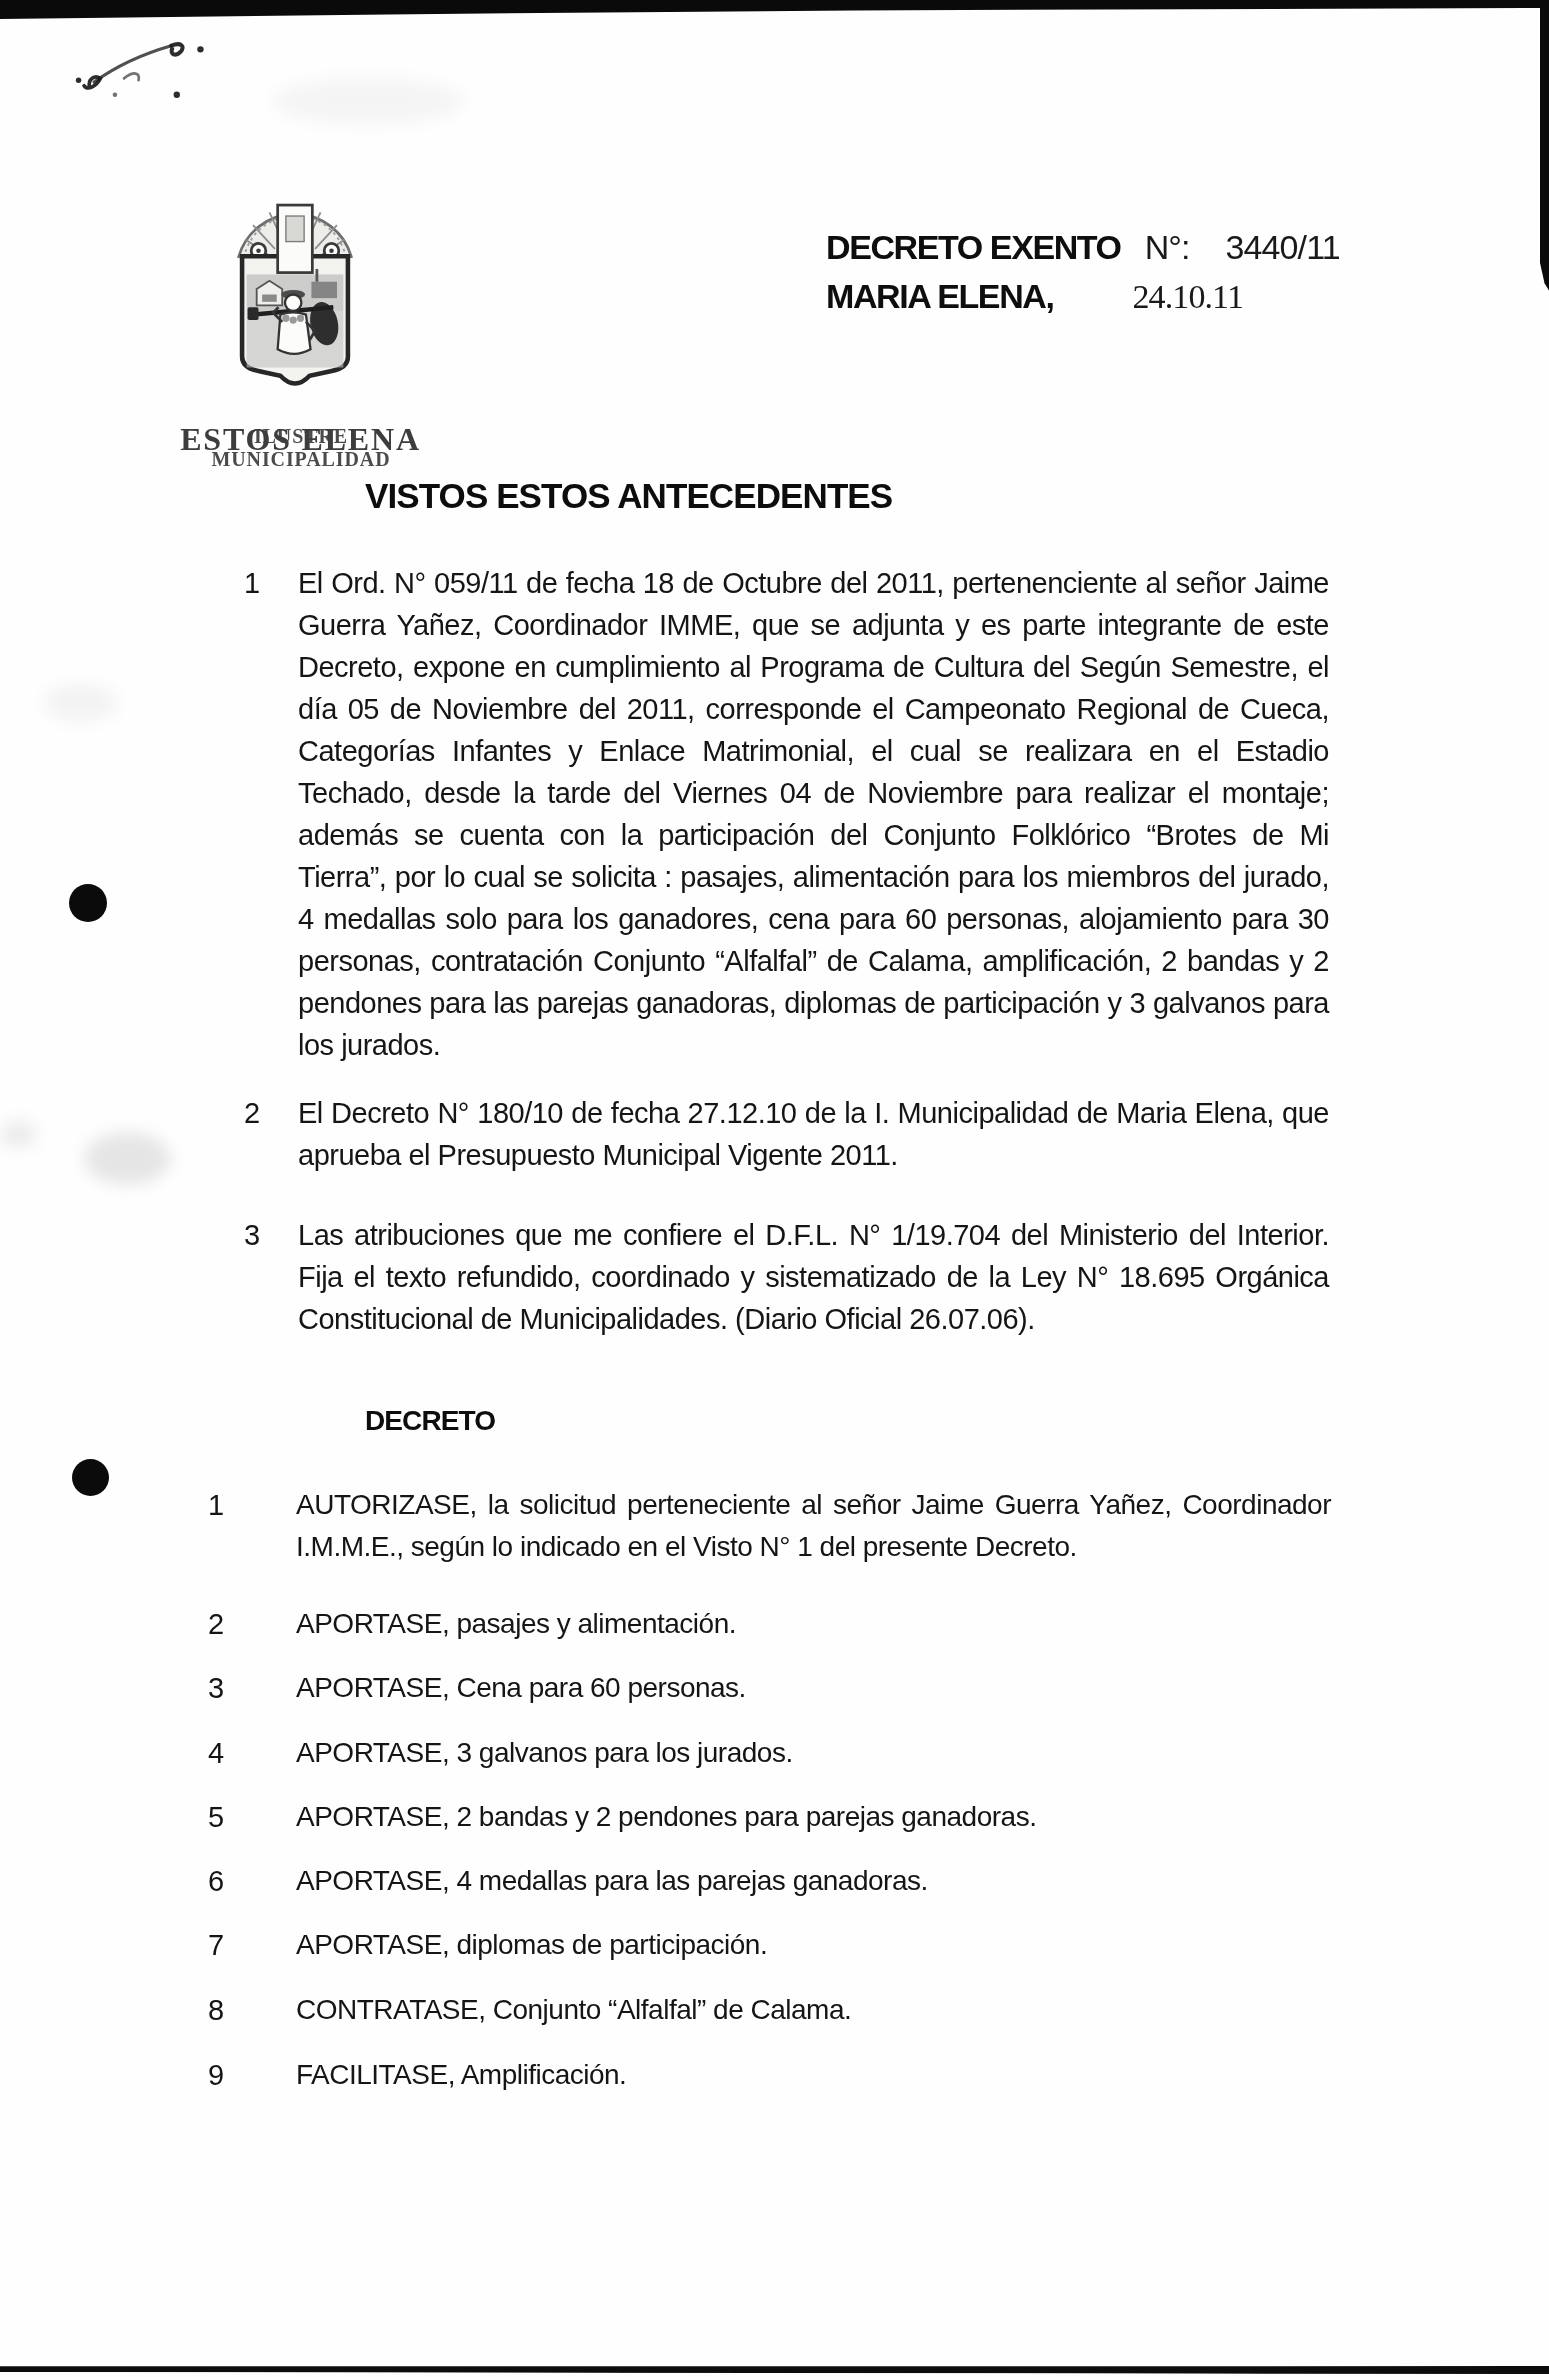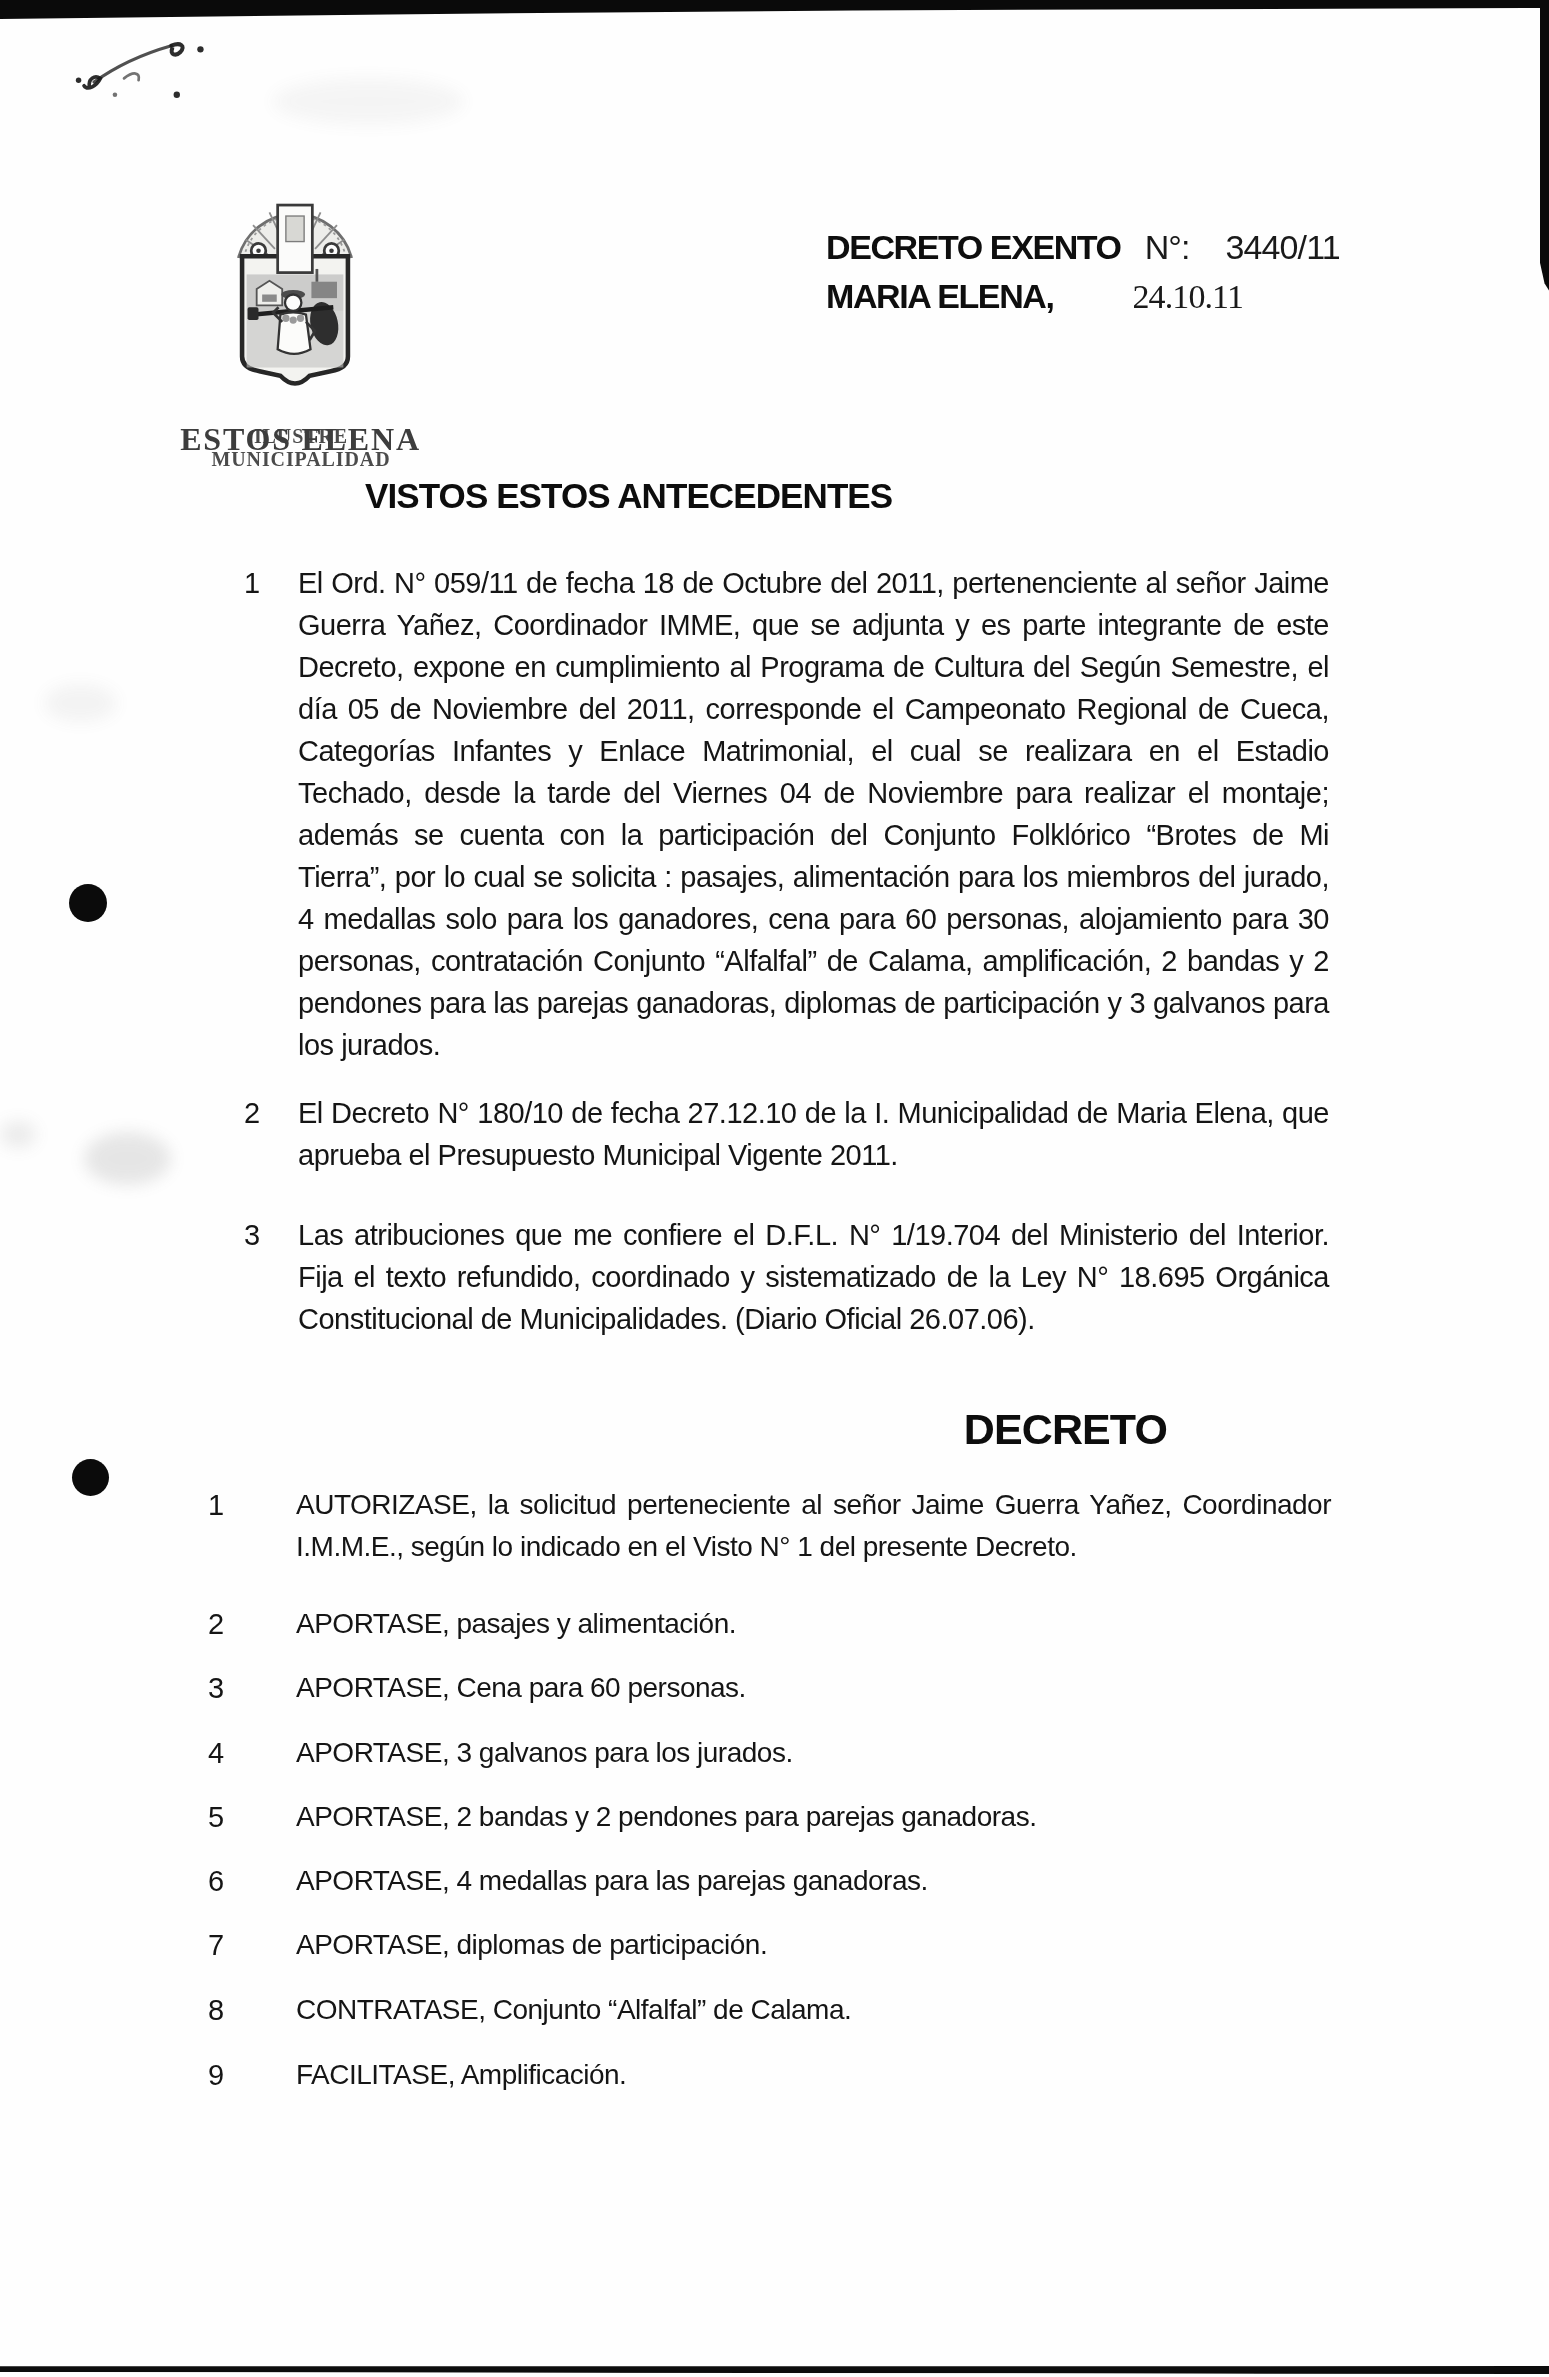--- a/index.html
+++ b/index.html
@@ -60,21 +60,21 @@
   .gap-md { margin-left: 36px; }
   .gap-lg { margin-left: 79px; font-family: Liberation Serif, serif; }
   
   .vistos-title {
     position: absolute; left: 365px; top: 476px; width: 802px;
     text-align: left; font-weight: bold; font-size: 35px;
     letter-spacing: -0.9px; color: #0d0d0d;
   }
   .decreto-title {
     position: absolute; left: 365px; top: 1405px; width: 802px;
-    text-align: right; font-weight: bold; font-size: 43px;
+    text-align: left; font-weight: bold; font-size: 28px;
     letter-spacing: -0.9px; color: #0d0d0d;
   }
   
   .v-item {
     position: absolute; left: 244px; width: 1085px;
     display: flex; align-items: flex-start;
   }
   .v-item .num {
     flex: 0 0 54px; font-size: 29px; line-height: 42px; color: #151515;
   }

